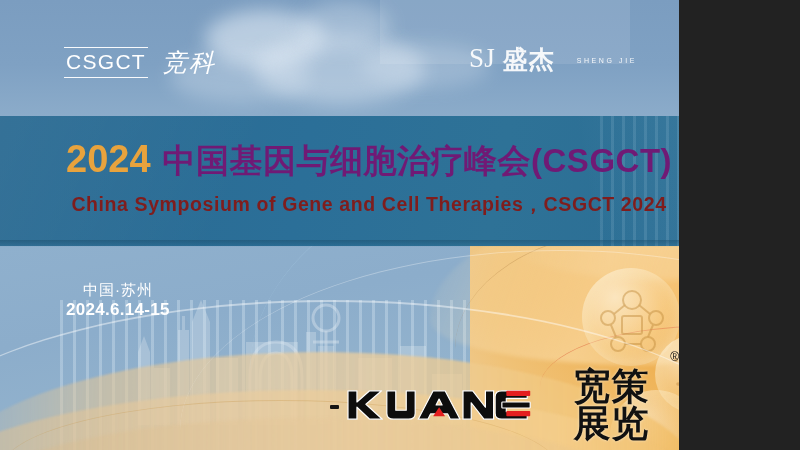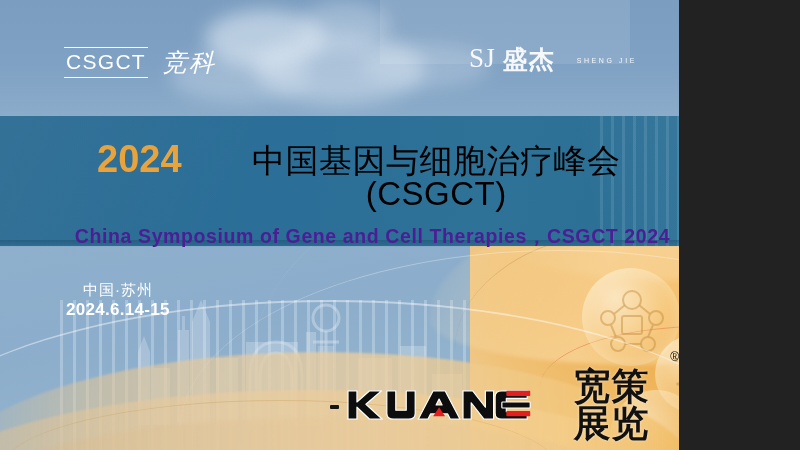--- a/index.html
+++ b/index.html
@@ -206,38 +206,38 @@
     font-family: "Liberation Serif", "DejaVu Serif", serif;
     font-size: 27px; line-height: 1; letter-spacing: 0px;
   }
   .sj-cn { font-size: 25px; font-weight: 700; letter-spacing: 1px; line-height: 1; }
   .sj-sub {
     font-size: 7px; letter-spacing: 2.6px; margin-top: 4px;
     margin-left: 22px;
   }
 
   .title-wrap { position: absolute; left: 66px; top: 140px; }
-  .title-row { display: flex; align-items: baseline; margin-left: 31px; }
+  .title-row { display: flex; align-items: baseline; }
   .year {
     color: #e8a33d;
     font-size: 38px;
     font-weight: 700;
     letter-spacing: 0px;
     line-height: 1;
   }
   .title-cn {
-    color: #000000;
+    color: #701a75;
     font-size: 33px;
-    font-weight: 400;
+    font-weight: 700;
     letter-spacing: 0.5px;
     line-height: 1;
     margin-left: 12px;
   }
   .subtitle {
-    color: #4c1d95;
+    color: #7f1d1d;
     font-size: 19.5px;
     font-weight: 700;
     letter-spacing: 0.6px;
     margin-top: 13px;
     white-space: nowrap;
   }
 
   .meta { position: absolute; left: 66px; top: 281px; color: #ffffff; }
   .meta-city { font-size: 15px; font-weight: 400; letter-spacing: 1px; }
   .meta-date { font-size: 17px; font-weight: 700; letter-spacing: 0.3px; }

